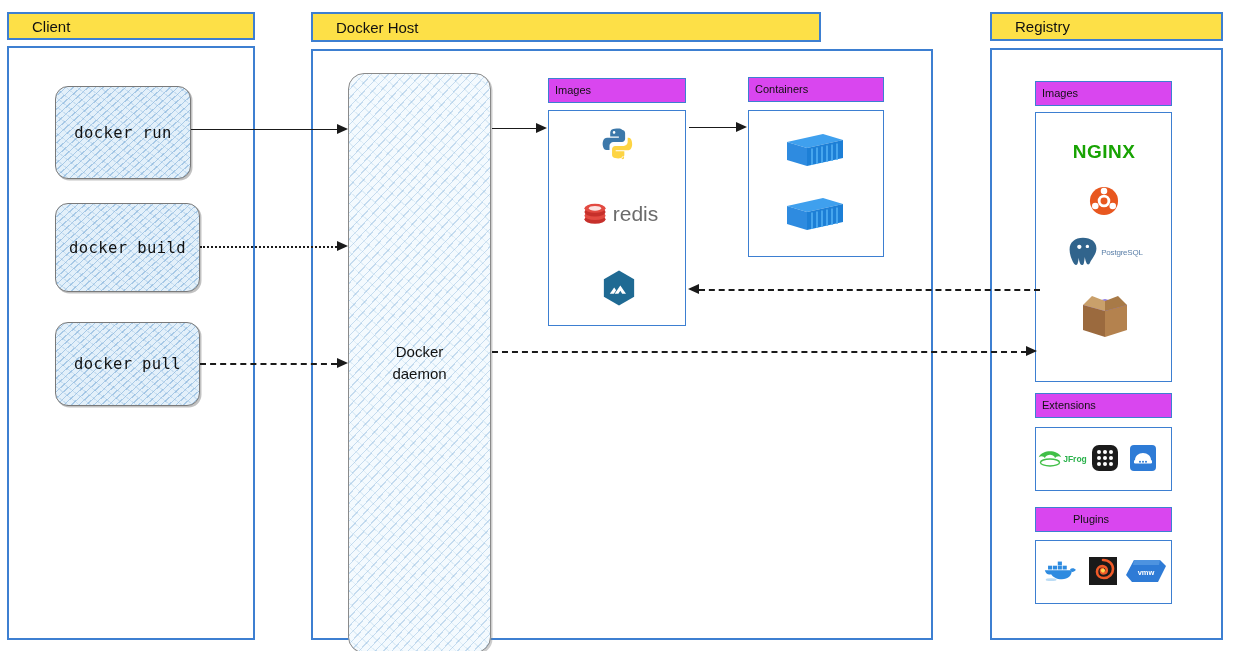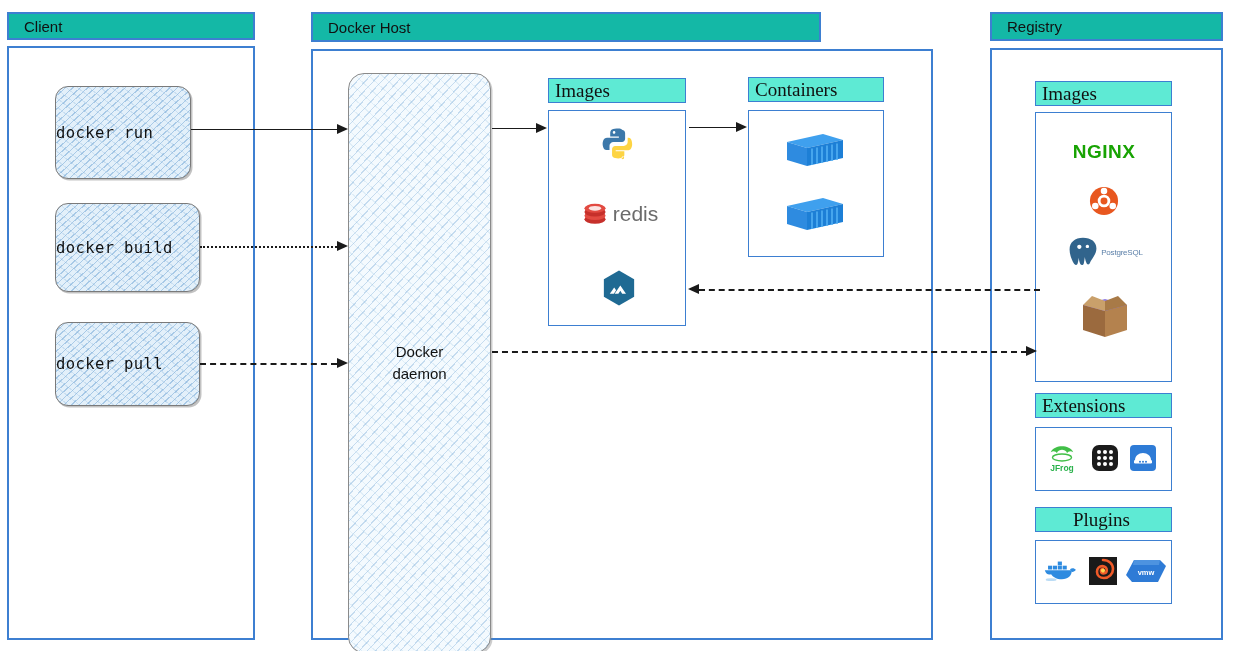--- a/index.html
+++ b/index.html
@@ -3,47 +3,47 @@
 <meta charset="utf-8">
 <style>
   html,body{margin:0;padding:0;background:#ffffff;}
   body{
     width:1233px;height:651px;position:relative;overflow:hidden;
     font-family:"Liberation Sans","DejaVu Sans",sans-serif;
     -webkit-font-smoothing:antialiased;
   }
   .panel-header{
     position:absolute;box-sizing:border-box;
-    border:2px solid #3d7fd1;background:#14b8a6;
-    display:flex;align-items:center;padding-left:15px;
+    border:2px solid #3d7fd1;background:#fde047;
+    display:flex;align-items:center;padding-left:23px;
     font-size:15px;color:#111111;line-height:1;
   }
   .panel-body{
     position:absolute;box-sizing:border-box;
     border:2px solid #3d7fd1;background:#ffffff;
   }
   .sub-header{
     position:absolute;box-sizing:border-box;
-    border:1.5px solid #3d7fd1;background:#5eead4;
+    border:1.5px solid #3d7fd1;background:#d946ef;
     display:flex;align-items:center;padding-left:6px;
-    font-size:19px;color:#111111;line-height:1;font-family:Liberation Serif, serif;
+    font-size:11px;color:#111111;line-height:1;
   }
   .sub-body{
     position:absolute;box-sizing:border-box;
     border:1.5px solid #3d7fd1;background:#ffffff;
   }
   
   .cmd-card{
     position:absolute;box-sizing:border-box;
     border:1.3px solid #7a7a7a;border-radius:13px;
     background-color:#e3f0fa;
     background-image:
       repeating-linear-gradient(-42deg, rgba(120,170,215,.55) 0 1px, rgba(0,0,0,0) 1px 5px),
       repeating-linear-gradient(38deg, rgba(150,190,225,.34) 0 1px, rgba(0,0,0,0) 1px 7px);
-    display:flex;align-items:center;
+    display:flex;align-items:center;justify-content:center;
     font-family:"DejaVu Sans Mono","Liberation Mono",monospace;
     font-size:15.5px;color:#111111;letter-spacing:.4px;
     box-shadow:1.5px 1.5px 0 rgba(120,120,120,.45);
   }
   
   .daemon{
     position:absolute;box-sizing:border-box;
     border:1.3px solid #8a8a8a;border-radius:16px;
     background-color:#f4fafe;
     background-image:
@@ -218,21 +218,21 @@
     <polygon points="9,13 18,4 31,9 31,19" fill="#C9A06B"></polygon>
     <polygon points="53,13 44,4 31,9 31,19" fill="#A87A47"></polygon>
   </svg>
 </div>
 
 <div class="sub-header" style="left:1035px;top:393px;width:137px;height:25px;">
   <span>Extensions</span>
 </div>
 <div class="sub-body" style="left:1035px;top:427px;width:137px;height:64px;"></div>
 
-<div class="icon-slot" style="left:1045px;top:443px;width:34px;height:32px;flex-direction:column;">
+<div class="icon-slot" style="left:1045px;top:443px;width:34px;height:32px;flex-direction:row;">
   <svg width="26" height="18" viewBox="0 0 30 20" aria-hidden="true">
     <path d="M2 8c2-5 8-7 13-7s11 2 13 7c-3-2-6-1-7 1-1-3-4-4-6-4s-5 1-6 4c-1-2-4-3-7-1z" fill="#41BF47"></path>
     <ellipse cx="15" cy="14" rx="11" ry="4" fill="none" stroke="#41BF47" stroke-width="1.6"></ellipse>
   </svg>
   <span class="jfrog-text">JFrog</span>
 </div>
 
 <div class="icon-slot" style="left:1091px;top:444px;width:28px;height:28px;">
   <svg width="26" height="26" viewBox="0 0 26 26" aria-hidden="true">
     <rect x="0" y="0" width="26" height="26" rx="7" fill="#1B1B1B"></rect>

